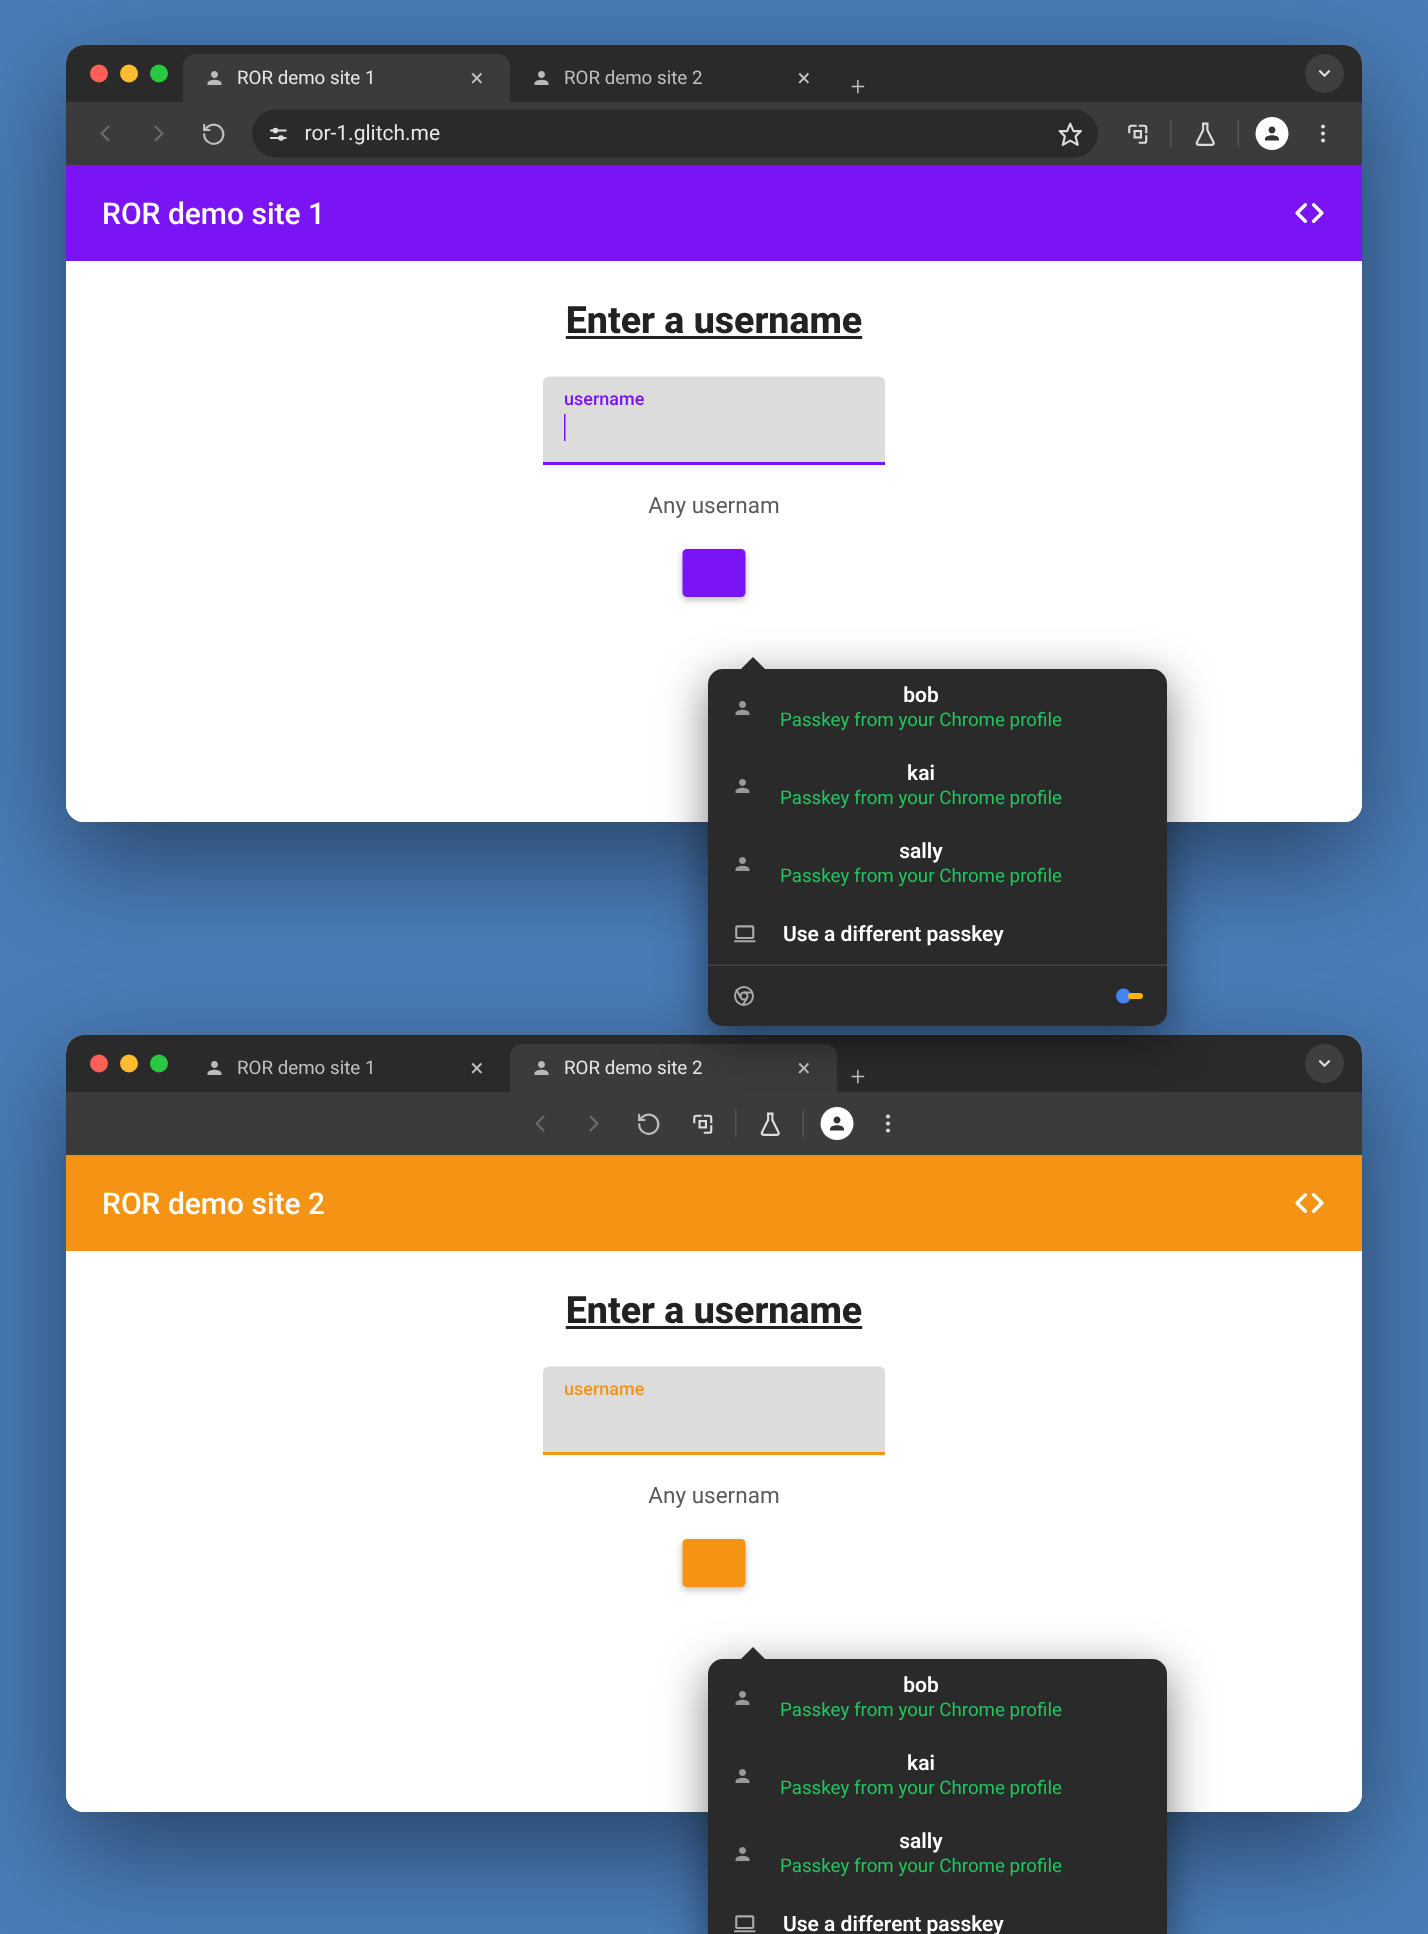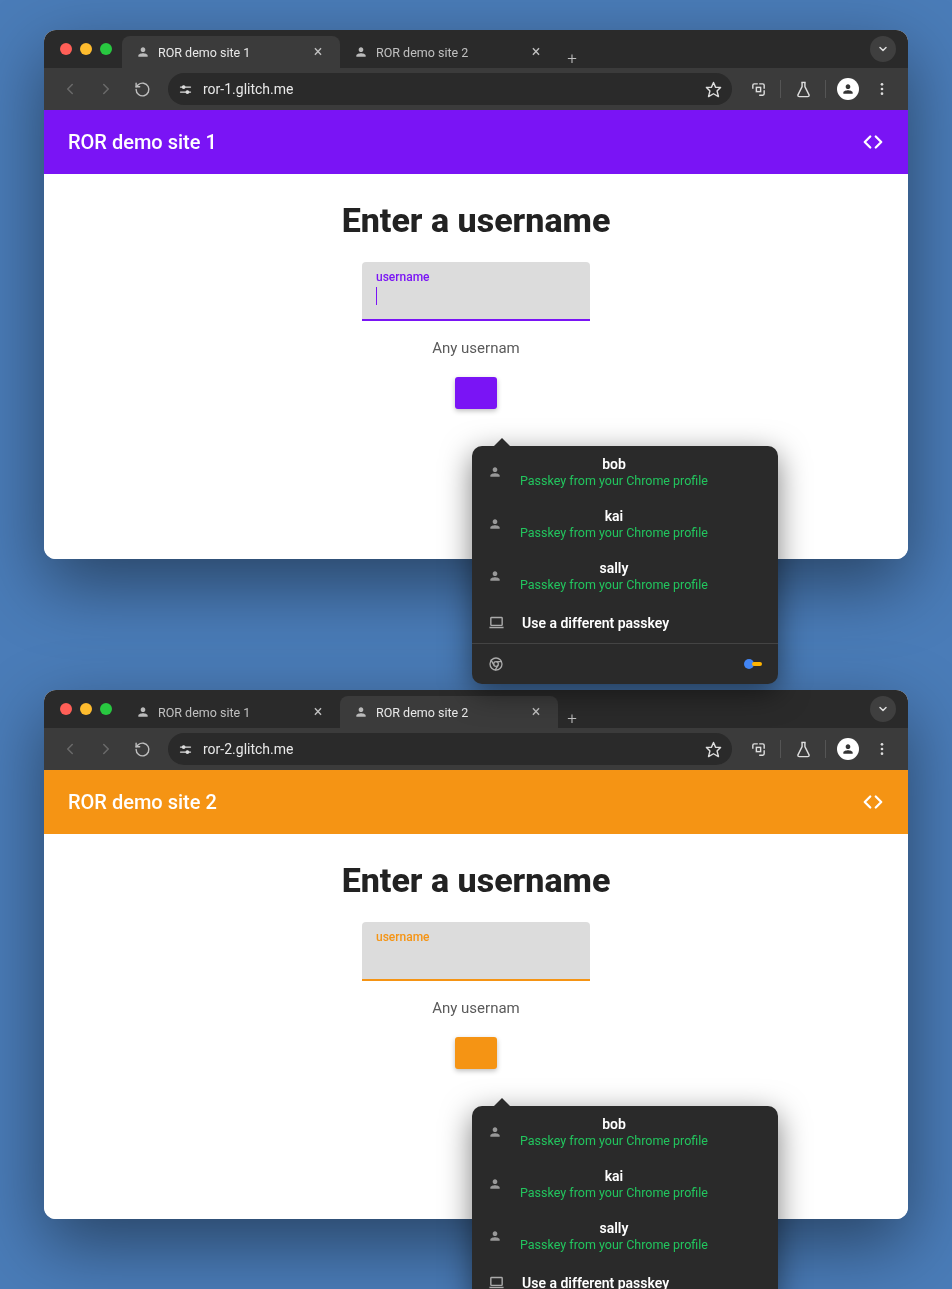--- a/index.html
+++ b/index.html
@@ -160,23 +160,24 @@
   .app-body {
     padding: 18px 24px 150px 24px;
     text-align:center;
     position:relative;
     color:#222;
     background:#fff;
     border-bottom-left-radius:12px;
     border-bottom-right-radius:12px;
   }
   .app-body h2 {
-    font-size:34px;
+    font-size:25px;
     font-weight:800;
     margin: 8px 0 22px 0;
+    text-decoration: underline;
   }
   .input-wrap {
     width: 200px;
     margin: 0 auto;
     position: relative;
     text-align:left;
     background:#dcdcdc;
     border-top-left-radius:4px;
     border-top-right-radius:4px;
     padding: 8px 14px 14px 14px;
@@ -535,37 +536,20 @@
             <svg width="18" height="18" viewBox="0 0 24 24" fill="none" stroke="currentColor" stroke-width="2" stroke-linecap="round" stroke-linejoin="round" style="transform:rotate(180deg)">
               <polyline points="15 18 9 12 15 6"></polyline>
             </svg>
           </div>
         <div class="nav-btn">
             <svg width="17" height="17" viewBox="0 0 24 24" fill="none" stroke="currentColor" stroke-width="2" stroke-linecap="round">
               <path d="M3 12a9 9 0 1 0 3-6.7L3 8"></path>
               <polyline points="3 3 3 8 8 8"></polyline>
             </svg>
           </div>
-        <div class="addr-bar">
-          <span class="site-chip">
-              <svg width="15" height="15" viewBox="0 0 24 24" fill="none" stroke="currentColor" stroke-width="2" stroke-linecap="round">
-                <line x1="4" y1="8" x2="20" y2="8"></line>
-                <line x1="4" y1="16" x2="20" y2="16"></line>
-                <circle cx="9" cy="8" r="2" fill="currentColor"></circle>
-                <circle cx="15" cy="16" r="2" fill="currentColor"></circle>
-              </svg>
-            </span>
-          <span class="url">ror-2.glitch.me</span>
-          <span class="spacer"></span>
-          <span style="color:#ddd">
-              <svg width="17" height="17" viewBox="0 0 24 24" fill="none" stroke="currentColor" stroke-width="2" stroke-linejoin="round">
-                <polygon points="12 2 15 9 22 9 17 14 19 22 12 18 5 22 7 14 2 9 9 9"></polygon>
-              </svg>
-            </span>
-        </div>
         <div class="right-icons">
           <div class="ticon">
               <svg width="17" height="17" viewBox="0 0 24 24" fill="none" stroke="currentColor" stroke-width="2">
                 <path d="M20 13v5a2 2 0 0 1-2 2h-5"></path>
                 <path d="M4 11V6a2 2 0 0 1 2-2h5"></path>
                 <path d="M13 4h5a2 2 0 0 1 2 2v5"></path>
                 <rect x="9" y="9" width="6" height="6"></rect>
               </svg>
             </div>
           <div class="sepv"></div>

